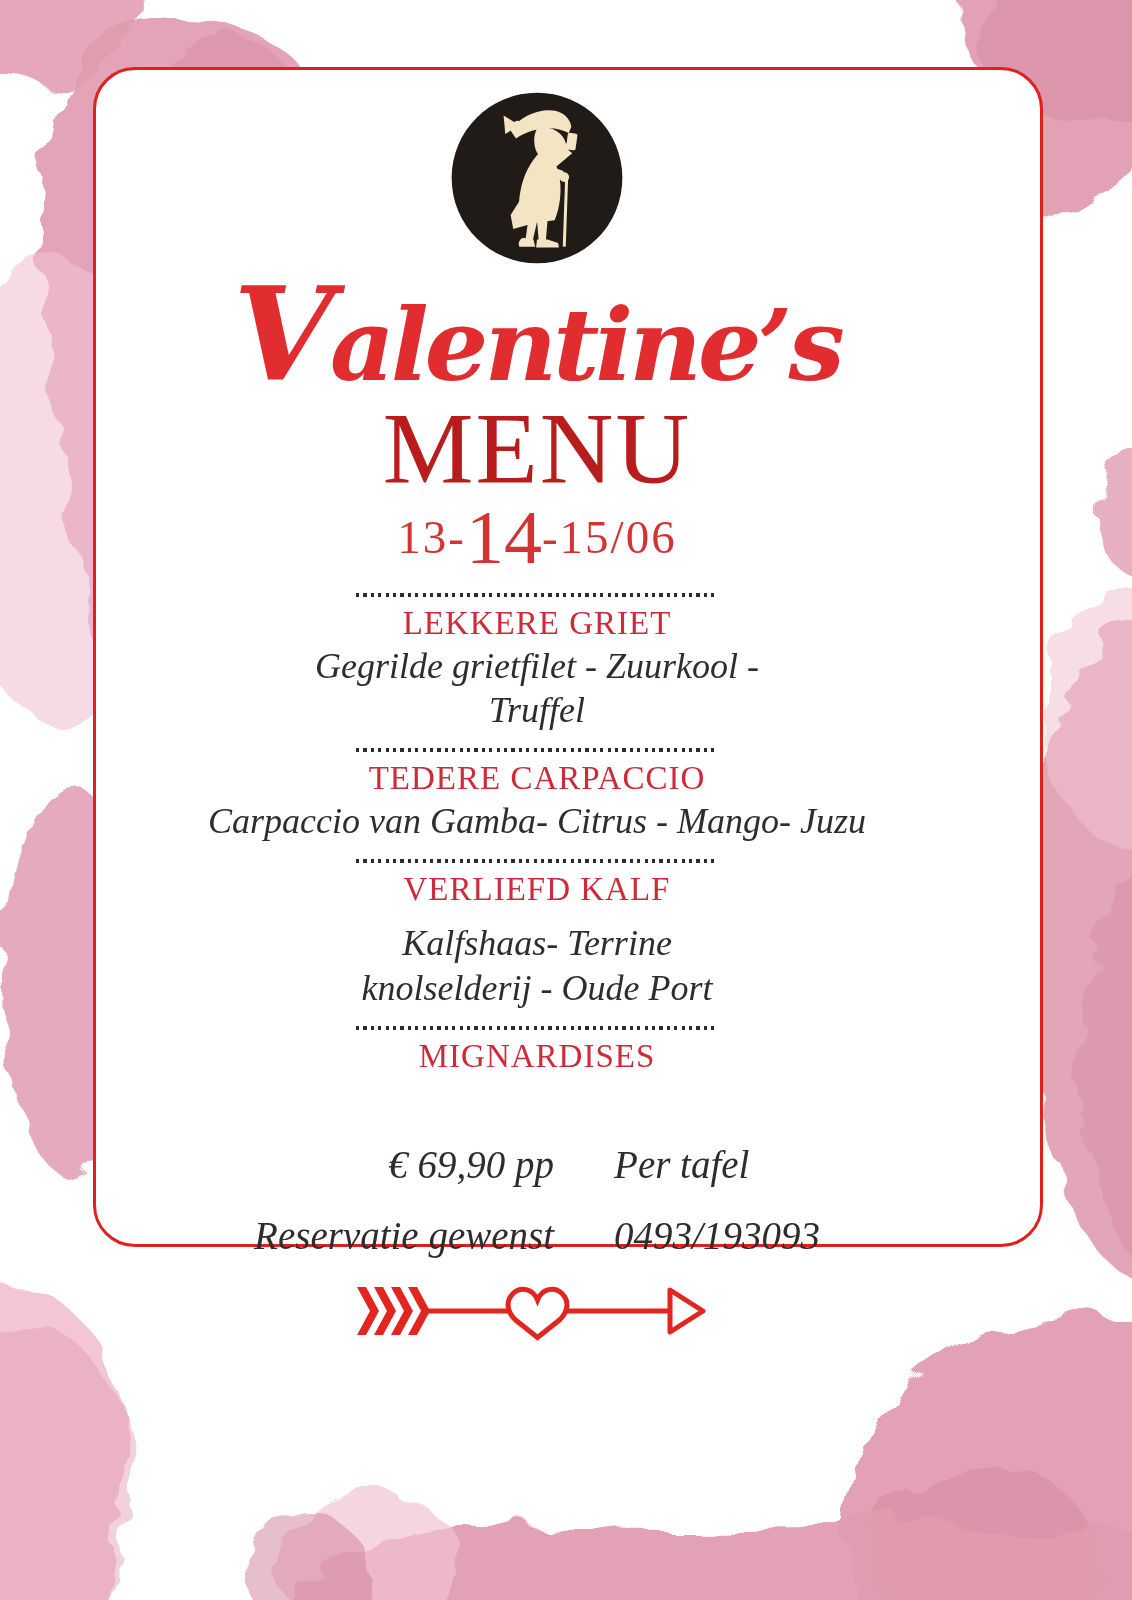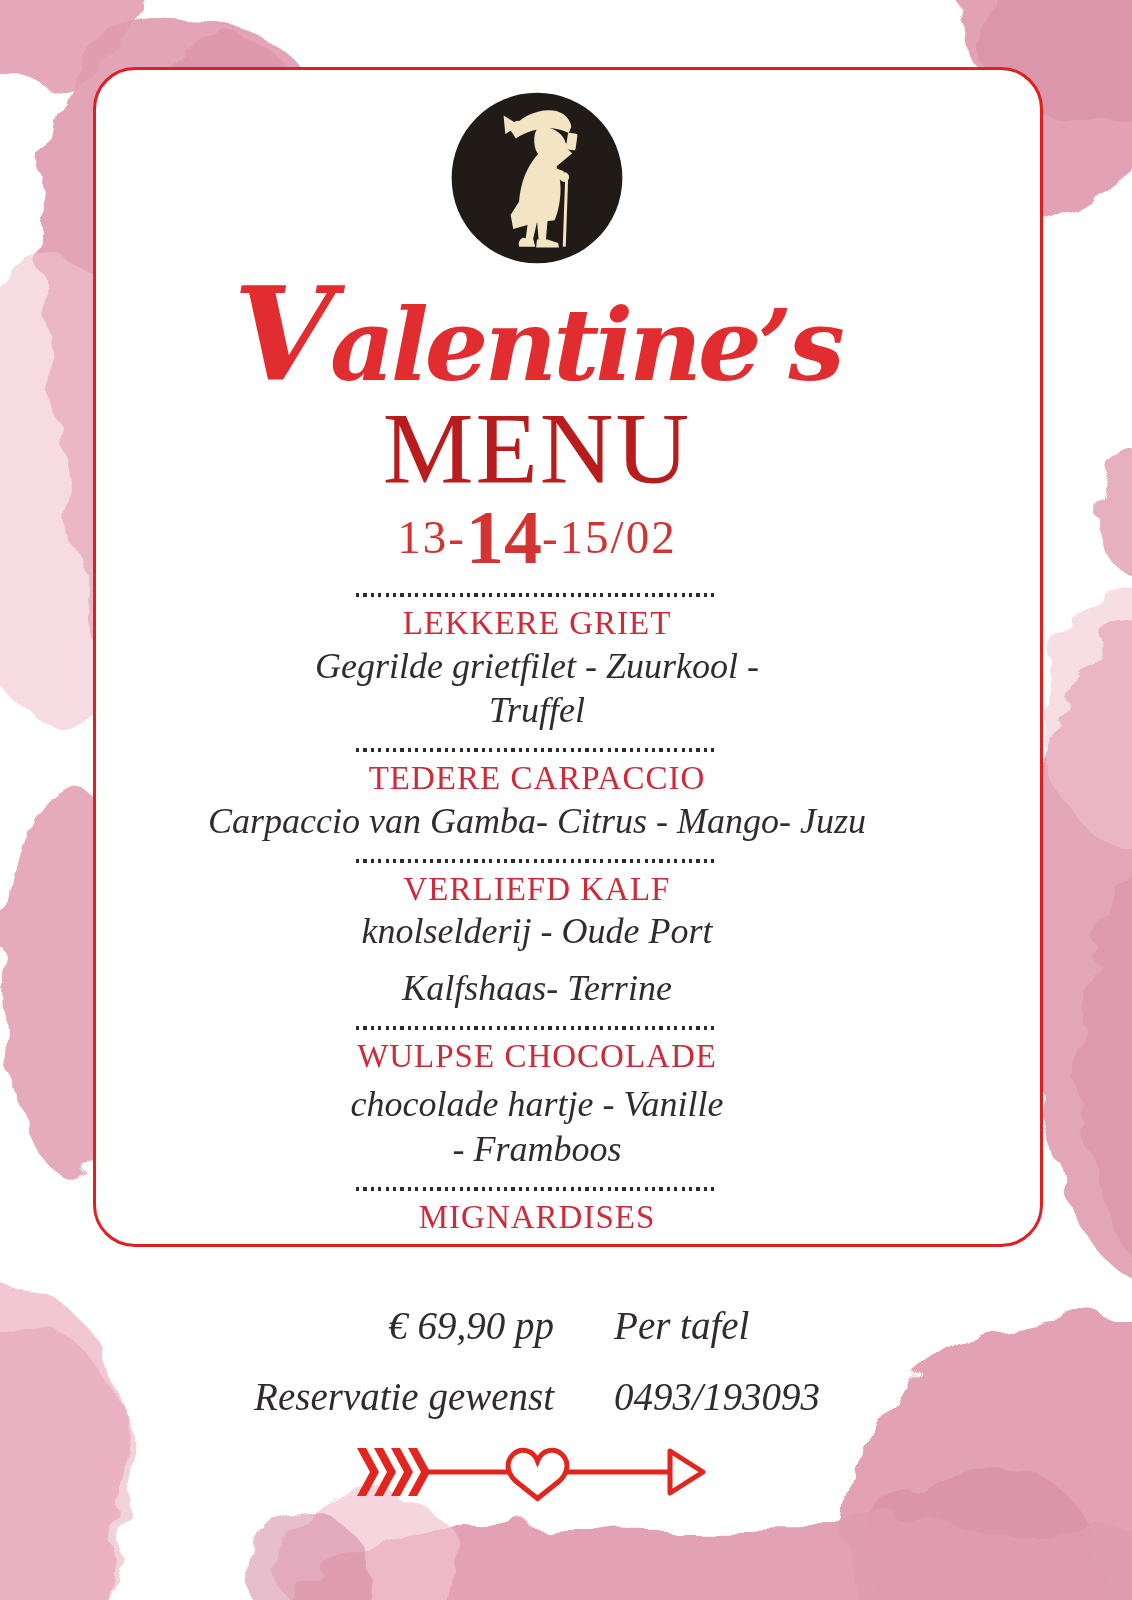--- a/index.html
+++ b/index.html
@@ -16,21 +16,21 @@
 
   .script-title{margin:0;font-family:"DejaVu Serif",serif;font-style:italic;font-weight:bold;
         font-size:100px;line-height:1.06;letter-spacing:-4px;color:#e12d2f;}
   .script-title::first-letter{font-size:1.3em;}
 
   .menu-title{font-family:"Liberation Serif",serif;font-size:102px;line-height:.84;
         letter-spacing:2px;color:#b91c1c;margin-top:2px;}
 
   .dates{margin-top:8px;color:#d23433;line-height:1;display:flex;justify-content:center;align-items:center;}
   .d-small{font-size:47px;letter-spacing:2px;}
-  .d-big{font-size:76px;font-weight:bold;}
+  .d-big{font-size:76px;}
 
   .dotted-divider{width:362px;height:4px;margin:18px auto 8px;
         background:repeating-linear-gradient(90deg,#2c2c2c 0 3.2px,transparent 3.2px 7.4px);}
   .section-title{font-size:33px;line-height:1.1;letter-spacing:1px;color:#ce2b3a;}
   .section-line{font-style:italic;font-size:36px;line-height:1.12;color:#2f2c2b;margin-top:4px;}
   .gap-lg{margin-top:16px;}
   .gap-sm{margin-top:10px;}
 
   .footer-grid{margin:70px auto 0;display:grid;grid-template-columns:max-content max-content;
         column-gap:26px;row-gap:14px;justify-content:center;
@@ -123,49 +123,43 @@
             <rect x="132" y="100" width="3.4" height="78" transform="rotate(2 133 100)"></rect>
           </g>
         </svg>
       </div>
 
       <h1 class="script-title">Valentine’s</h1>
       <div class="menu-title">MENU</div>
       <div class="dates">
         <span class="d-small">13-</span>
         <span class="d-big">14</span>
-        <span class="d-small">-15/02</span>
+        <span class="d-small">-15/06</span>
       </div>
 
       <div class="menu-section">
         <div class="dotted-divider"></div>
         <div class="section-title">LEKKERE GRIET</div>
         <div class="section-line">Gegrilde grietfilet - Zuurkool -</div>
         <div class="section-line">Truffel</div>
       </div>
 
       <div class="menu-section">
         <div class="dotted-divider"></div>
         <div class="section-title">TEDERE CARPACCIO</div>
         <div class="section-line">Carpaccio van Gamba- Citrus - Mango- Juzu</div>
       </div>
 
       <div class="menu-section">
         <div class="dotted-divider"></div>
         <div class="section-title">VERLIEFD KALF</div>
+        <div class="section-line gap-lg">Kalfshaas- Terrine</div>
         <div class="section-line">knolselderij - Oude Port</div>
-        <div class="section-line gap-lg">Kalfshaas- Terrine</div>
       </div>
 
-      <div class="menu-section">
-        <div class="dotted-divider"></div>
-        <div class="section-title">WULPSE CHOCOLADE</div>
-        <div class="section-line gap-sm">chocolade hartje - Vanille</div>
-        <div class="section-line">- Framboos</div>
-      </div>
 
       <div class="menu-section">
         <div class="dotted-divider"></div>
         <div class="section-title">MIGNARDISES</div>
       </div>
 
       <div class="footer-grid">
         <div class="fg-left">€ 69,90 pp</div>
         <div class="fg-right">Per tafel</div>
         <div class="fg-left">Reservatie gewenst</div>

